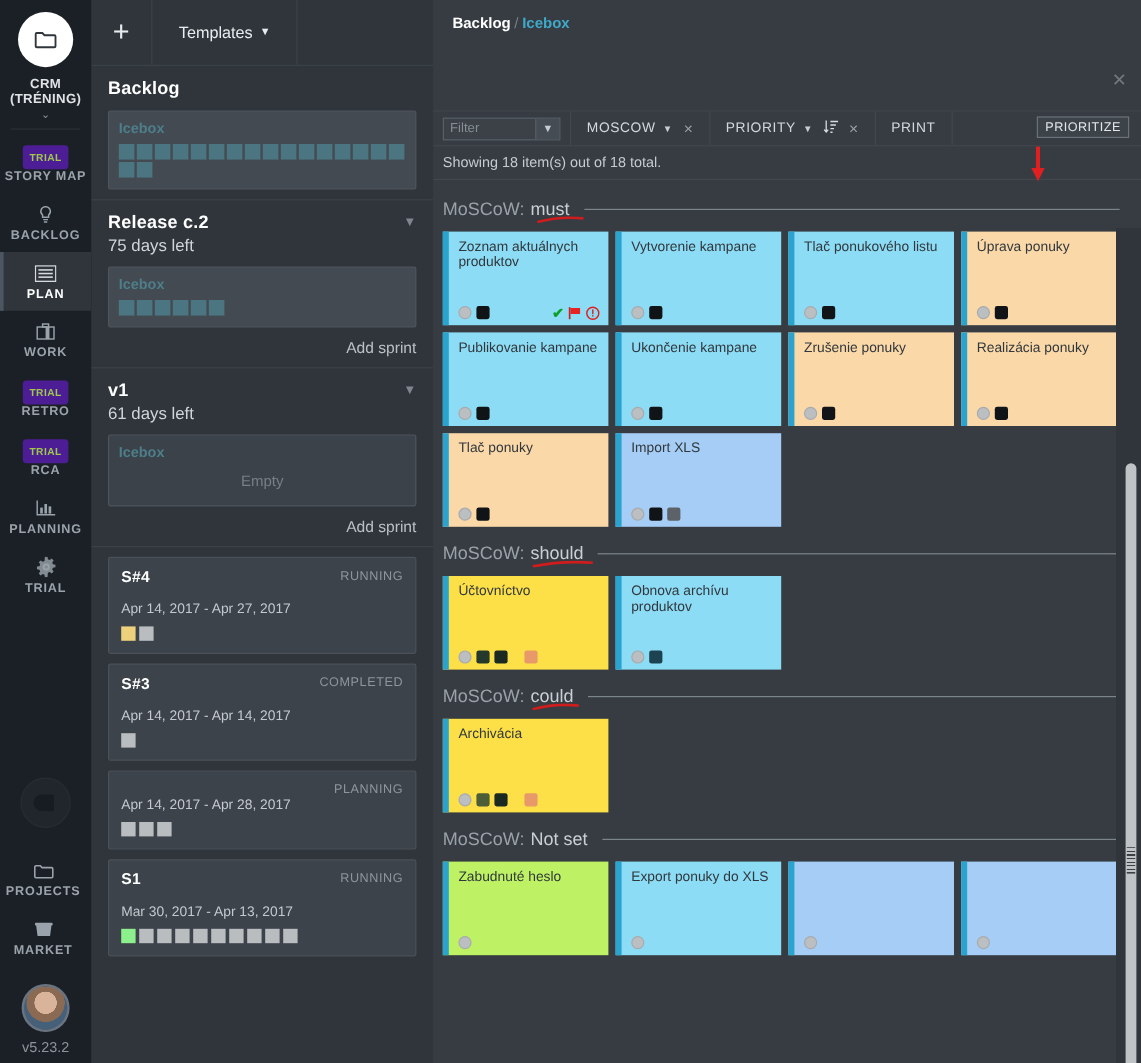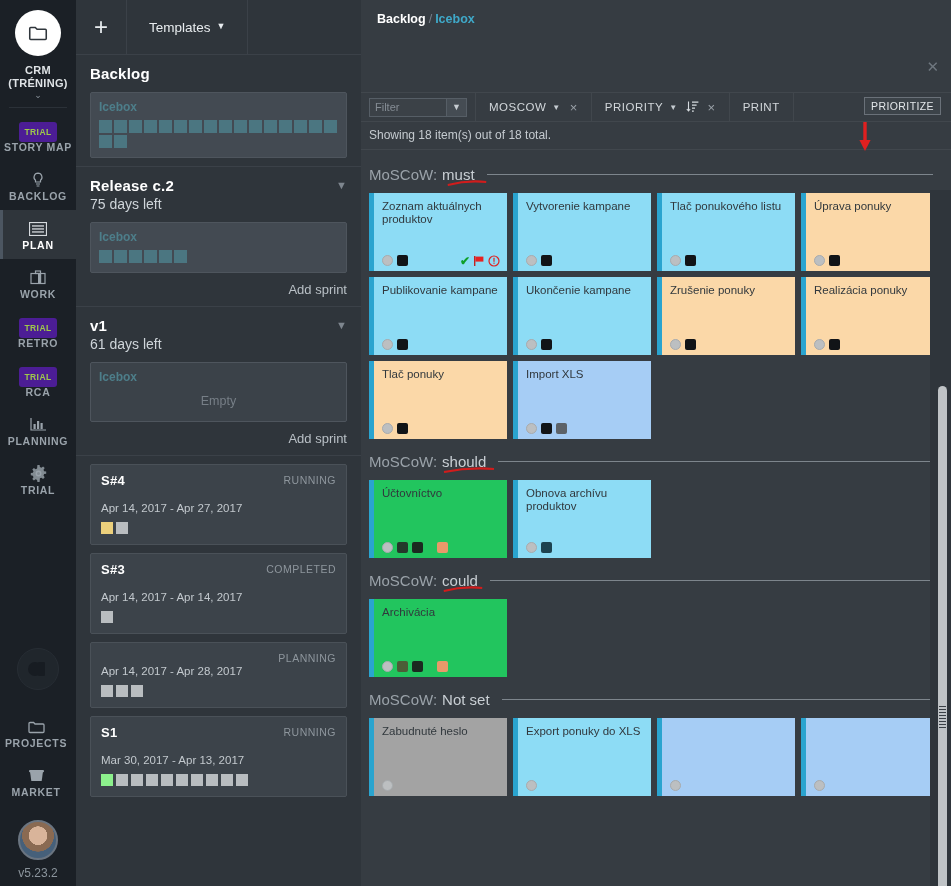--- a/index.html
+++ b/index.html
@@ -149,22 +149,22 @@
   .underline { position:absolute; height: 6px; }
 
   .cards { display:flex; flex-wrap:wrap; gap: 6px 6px; padding: 6px 0 6px; }
   .card {
     width: 138px; height: 78px; position:relative; border-left: 5px solid #2aa4cf;
     padding: 7px 7px 4px 8px; color:#31383d; font-size: 11.5px; line-height: 13px;
   }
   .card.blue  { background:#8ddcf5; }
   .card.blue2 { background:#a6cdf5; }
   .card.orange{ background:#fbd8a8; }
-  .card.green { background:#22c55e; }
-  .card.white { background:#a3a3a3; }
+  .card.green { background:#fde047; }
+  .card.white { background:#bef264; }
   .card .ttl { display:block; }
   .card .foot { position:absolute; left: 8px; bottom: 5px; display:flex; align-items:center; gap:4px;}
   .dot { width: 11px; height: 11px; border-radius:50%; background:#bcbfc1; border:1px solid #a7abae;}
   .sq  { width: 11px; height: 11px; border-radius:2px; background:#111417; }
   .sq.gray { background:#5c6268; }
   .sq.dk1 { background:#24392b; }
   .sq.dk2 { background:#1b2a20; }
   .sq.olive{ background:#4c5d37;}
   .sq.orange{ background:#e8996a; }
   .sq.teal { background:#1d4350; }

